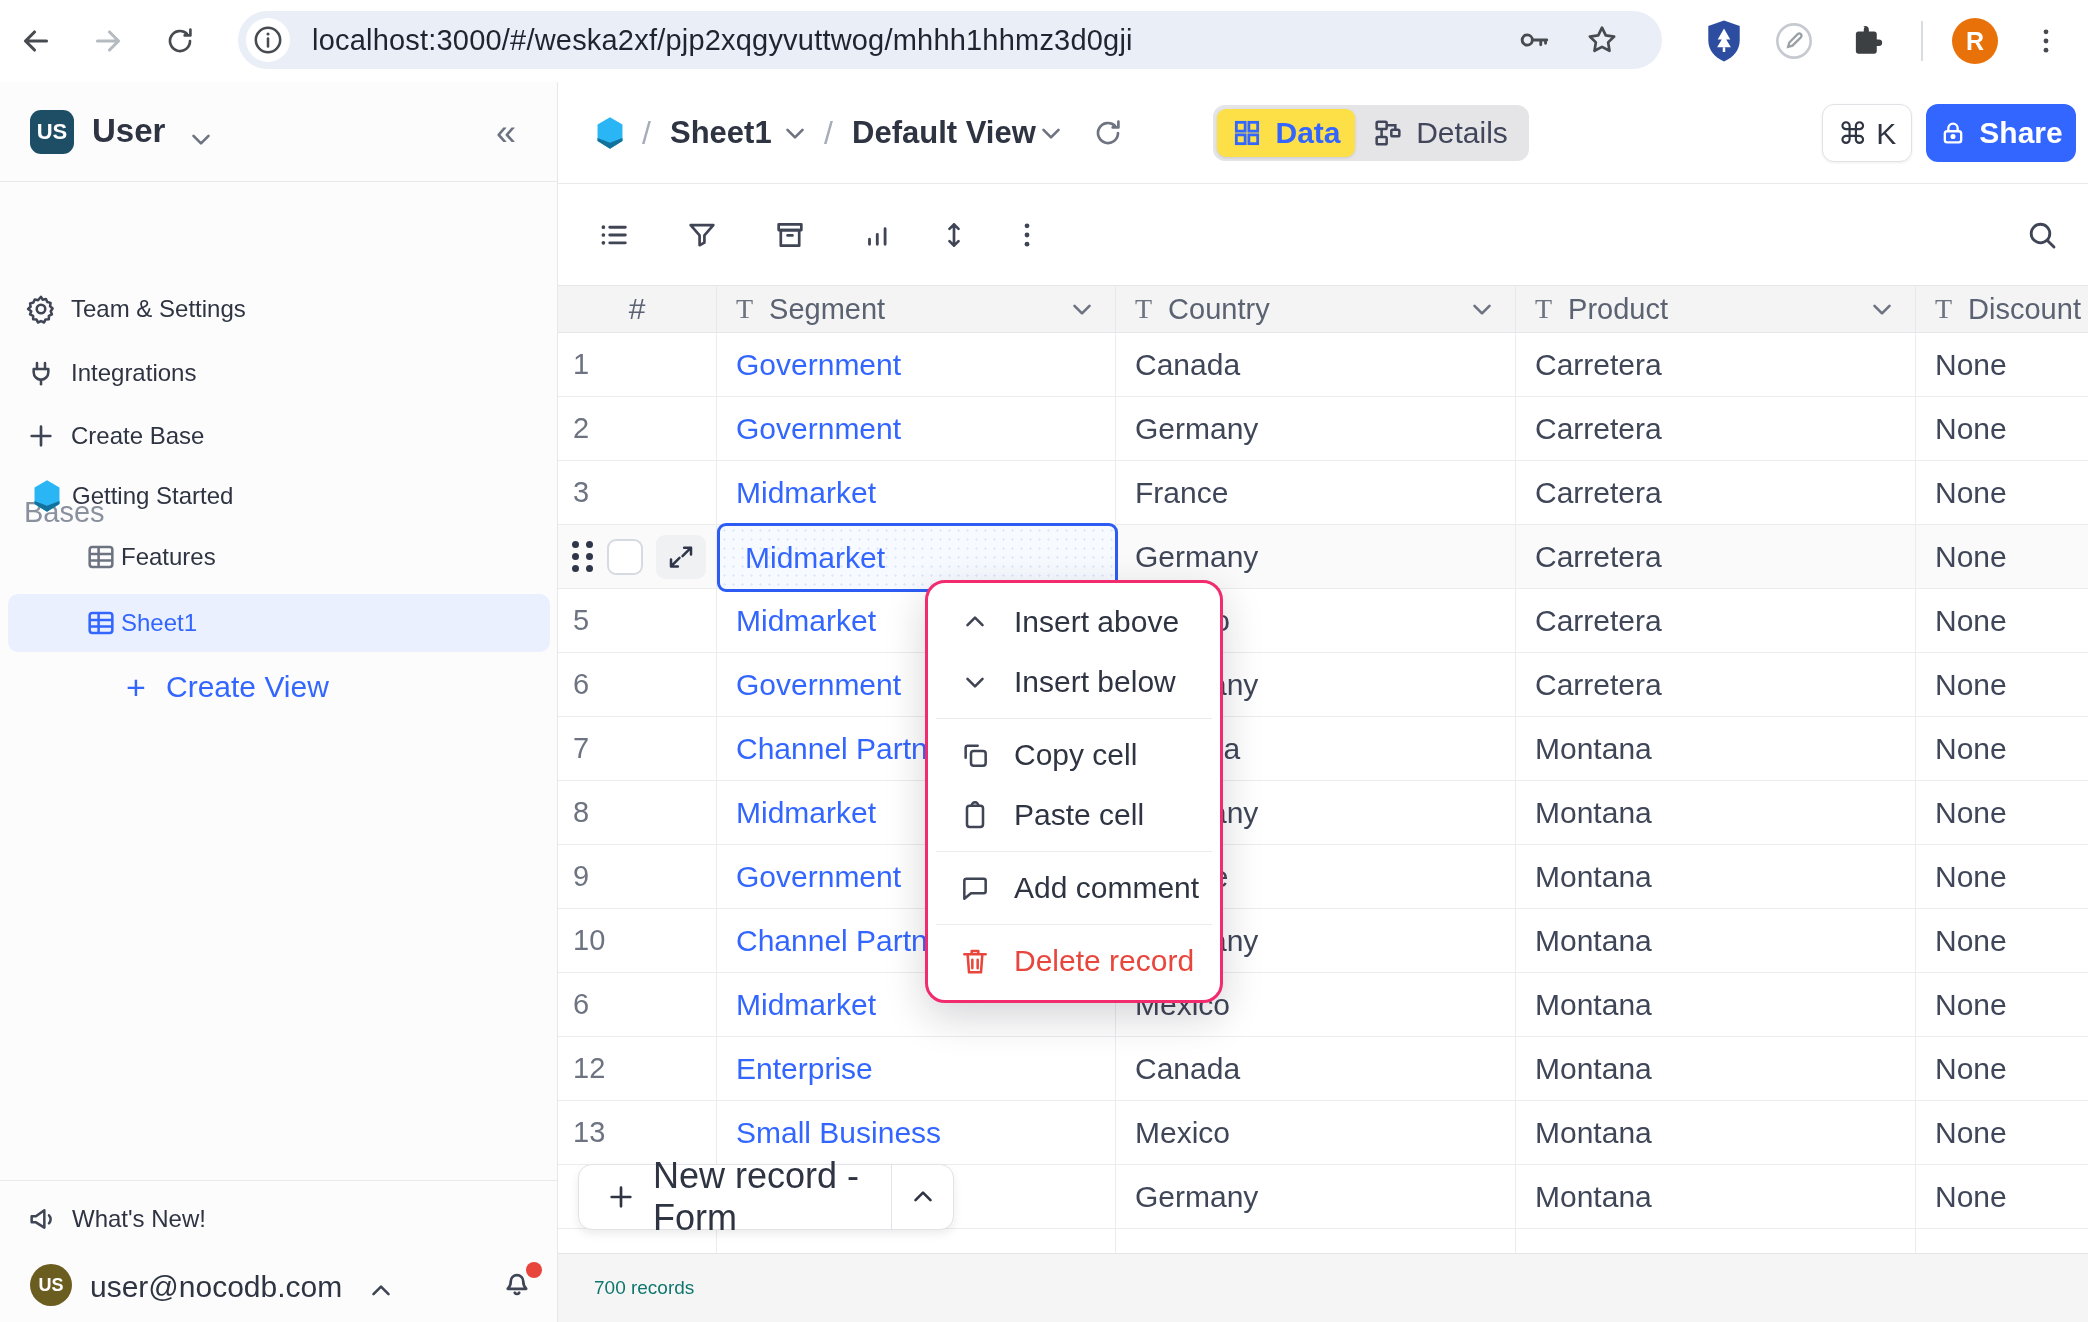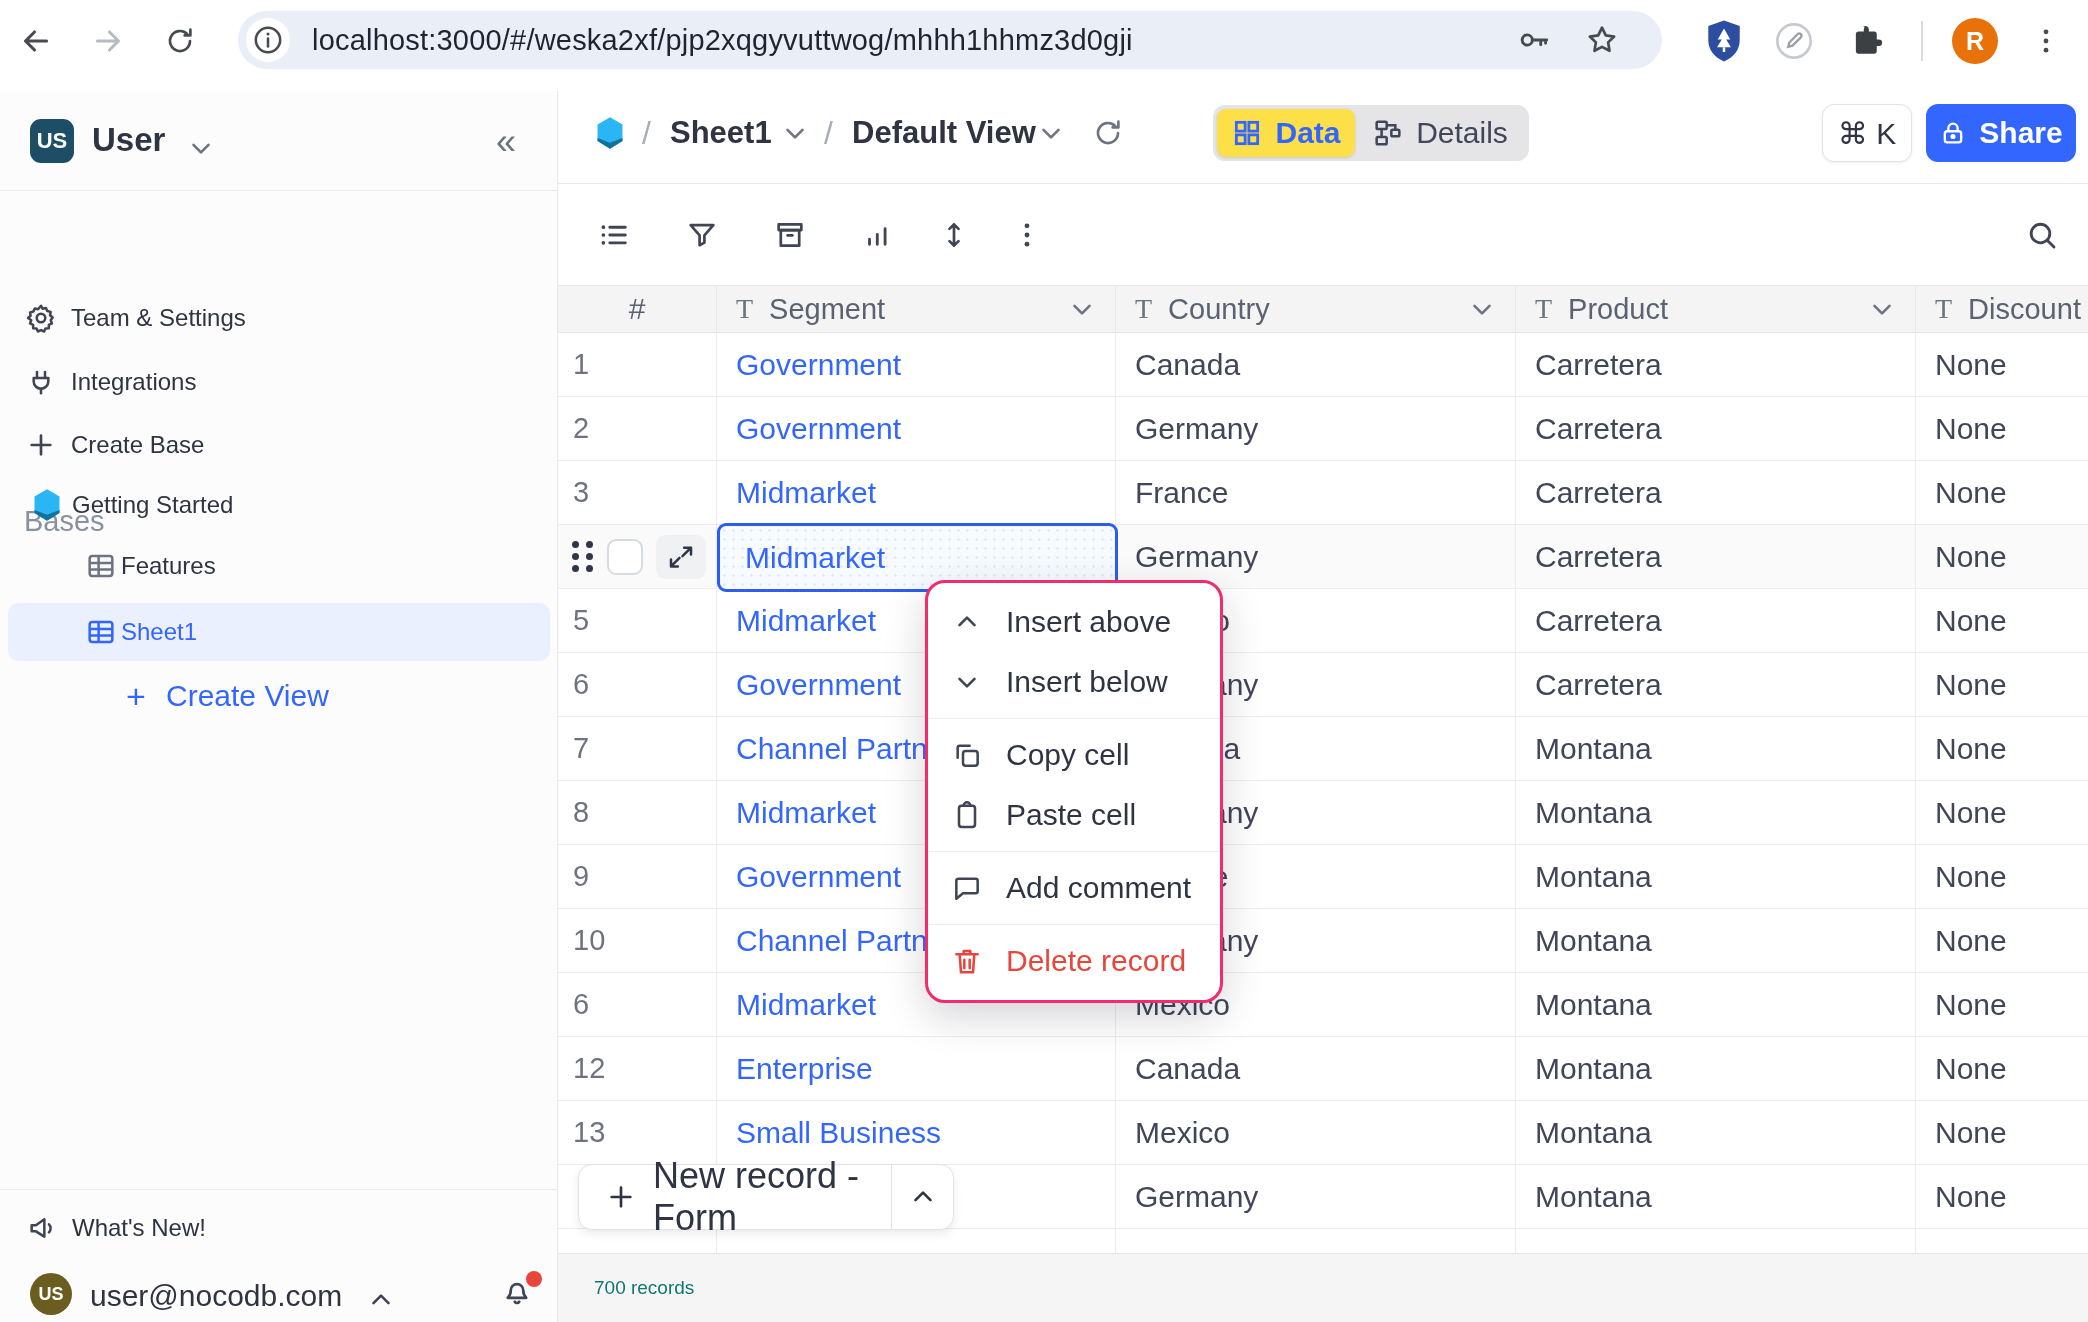--- a/index.html
+++ b/index.html
@@ -12,21 +12,21 @@
   .nav-glyph { position:absolute; top:0; height:82px; display:flex; align-items:center; justify-content:center; width:56px; color:#474b50; }
   #url-pill { position:absolute; left:238px; top:11px; width:1424px; height:58px; border-radius:29px; background:#e9eef7; display:flex; align-items:center; }
   #info-badge { width:44px; height:44px; border-radius:50%; background:#fff; margin-left:8px; display:flex; align-items:center; justify-content:center; color:#474b50; }
   #url-text { margin-left:22px; font-size:29px; color:#1f2430; letter-spacing:0.2px; white-space:nowrap; }
   .pill-right-icon { position:absolute; top:0; height:58px; display:flex; align-items:center; color:#474b50; }
   .ext-icon { position:absolute; top:0; height:82px; display:flex; align-items:center; }
   #profile-avatar { position:absolute; left:1952px; top:18px; width:46px; height:46px; border-radius:50%; color:#fff; font-size:25px; font-weight:bold; display:flex; align-items:center; justify-content:center; }
   #chrome-sep { position:absolute; left:1921px; top:21px; width:2px; height:40px; background:#d8dce1; }
 
   
-  #sidebar { position:absolute; left:0; top:91px; width:558px; bottom:0; background:#fcfcfd; border-right:1px solid #e7e7e9; }
+  #sidebar { position:absolute; left:0; top:82px; width:558px; bottom:0; background:#fcfcfd; border-right:1px solid #e7e7e9; }
   #main { position:absolute; left:558px; top:82px; right:0; bottom:0; background:#fff; }
 
   
   #ws-row { position:absolute; left:0; top:0; width:100%; height:100px; border-bottom:1px solid #e9e9eb; }
   #ws-badge { position:absolute; left:30px; top:28px; width:44px; height:44px; border-radius:11px; color:#fff; font-size:22px; font-weight:bold; display:flex; align-items:center; justify-content:center; }
   #ws-name { position:absolute; left:92px; top:30px; font-size:33px; font-weight:700; color:#2f3442; }
   #ws-chevron { position:absolute; left:186px; top:42px; color:#6d7380; }
   #collapse-btn { position:absolute; left:496px; top:30px; font-size:36px; color:#6d7380; }
 
   .side-item { position:absolute; left:0; width:100%; height:58px; display:flex; align-items:center; }
@@ -103,21 +103,21 @@
 
   
   #grid-footer { position:absolute; left:0; right:0; bottom:0; height:69px; background:#f5f5f6; border-top:1px solid #e5e5e7; display:flex; align-items:center; }
   #record-count { margin-left:36px; font-size:19px; color:#0f766e; }
   #new-record-btn { position:absolute; left:20px; top:-90px; height:66px; width:376px; background:#fff; border:1px solid #e3e3e7; border-radius:14px; box-shadow:0 4px 10px rgba(0,0,0,.08); display:flex; align-items:center; }
   #nr-main { flex:1; display:flex; align-items:center; gap:16px; padding-left:26px; font-size:36px; color:#2f3442; height:100%; }
   #nr-split { width:1px; height:100%; background:#e3e3e7; }
   #nr-toggle { width:61px; height:100%; display:flex; align-items:center; justify-content:center; color:#2f3442; }
 
   
-  #context-menu { position:absolute; left:925px; top:580px; width:298px; background:#fff; border:3px solid #d946ef; border-radius:20px; box-shadow:0 14px 40px rgba(20,20,40,.18); padding:9px 0; z-index:30; }
+  #context-menu { position:absolute; left:925px; top:580px; width:298px; background:#fff; border:3px solid #d946ef; border-radius:20px; box-shadow:0 14px 40px rgba(20,20,40,.18); padding:9px 8px; z-index:30; }
   .menu-item { height:60px; display:flex; align-items:center; padding-left:22px; gap:22px; font-size:30px; color:#2f3442; }
   .menu-item.danger { color:#e8463c; }
   .menu-item .mi-icon { width:34px; display:flex; justify-content:center; color:#3f4554; }
   .menu-item.danger .mi-icon { color:#e8463c; }
   .menu-sep { height:1px; background:#ebecee; margin:6px 0; }
 </style>
 </head>
 <body>
 
 <div id="chrome">

